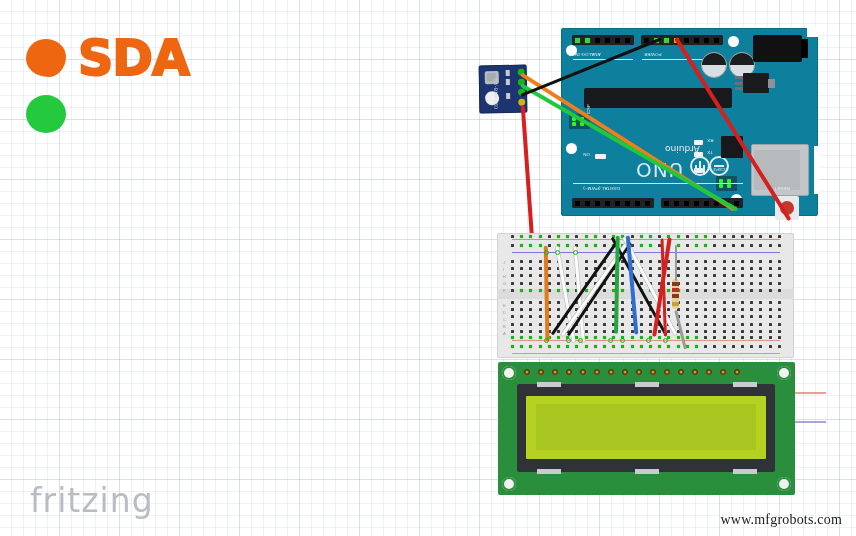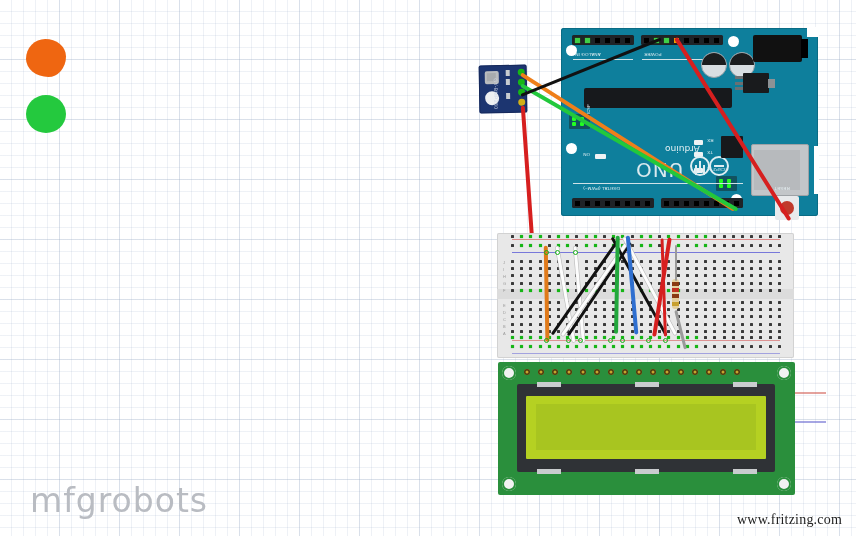--- a/index.html
+++ b/index.html
@@ -155,20 +155,21 @@
 </head>
 <body>
 
 <div id="stage">
 
   <div class="grid"></div>
 
   <div class="legend">
     <div class="legend-row sda">
       <span class="dot" style="background:#ef6611"></span>
+      <span class="legend-text" style="color:#ef6611">SDA</span>
     </div>
     <div class="legend-row scl">
       <span class="dot" style="background:#24c93e;border-radius:50%"></span>
     </div>
   </div>
 
   <div class="arduino">
     <div class="ard-pcb"></div>
 
     <div class="mnt" style="left:5px;top:17px;"></div>
@@ -803,16 +804,16 @@
       <div class="tab" style="left:216px;top:-2px;"></div>
       <div class="tab" style="left:20px;top:85px;"></div>
       <div class="tab" style="left:118px;top:85px;"></div>
       <div class="tab" style="left:216px;top:85px;"></div>
       <div class="screen">
         <div class="area"></div>
       </div>
     </div>
   </div>
 
-  <div class="fritzing">mfgrobots</div>
-  <div class="watermark">www.fritzing.com</div>
+  <div class="fritzing">fritzing</div>
+  <div class="watermark">www.mfgrobots.com</div>
 
 </div>
 
 </body></html>

